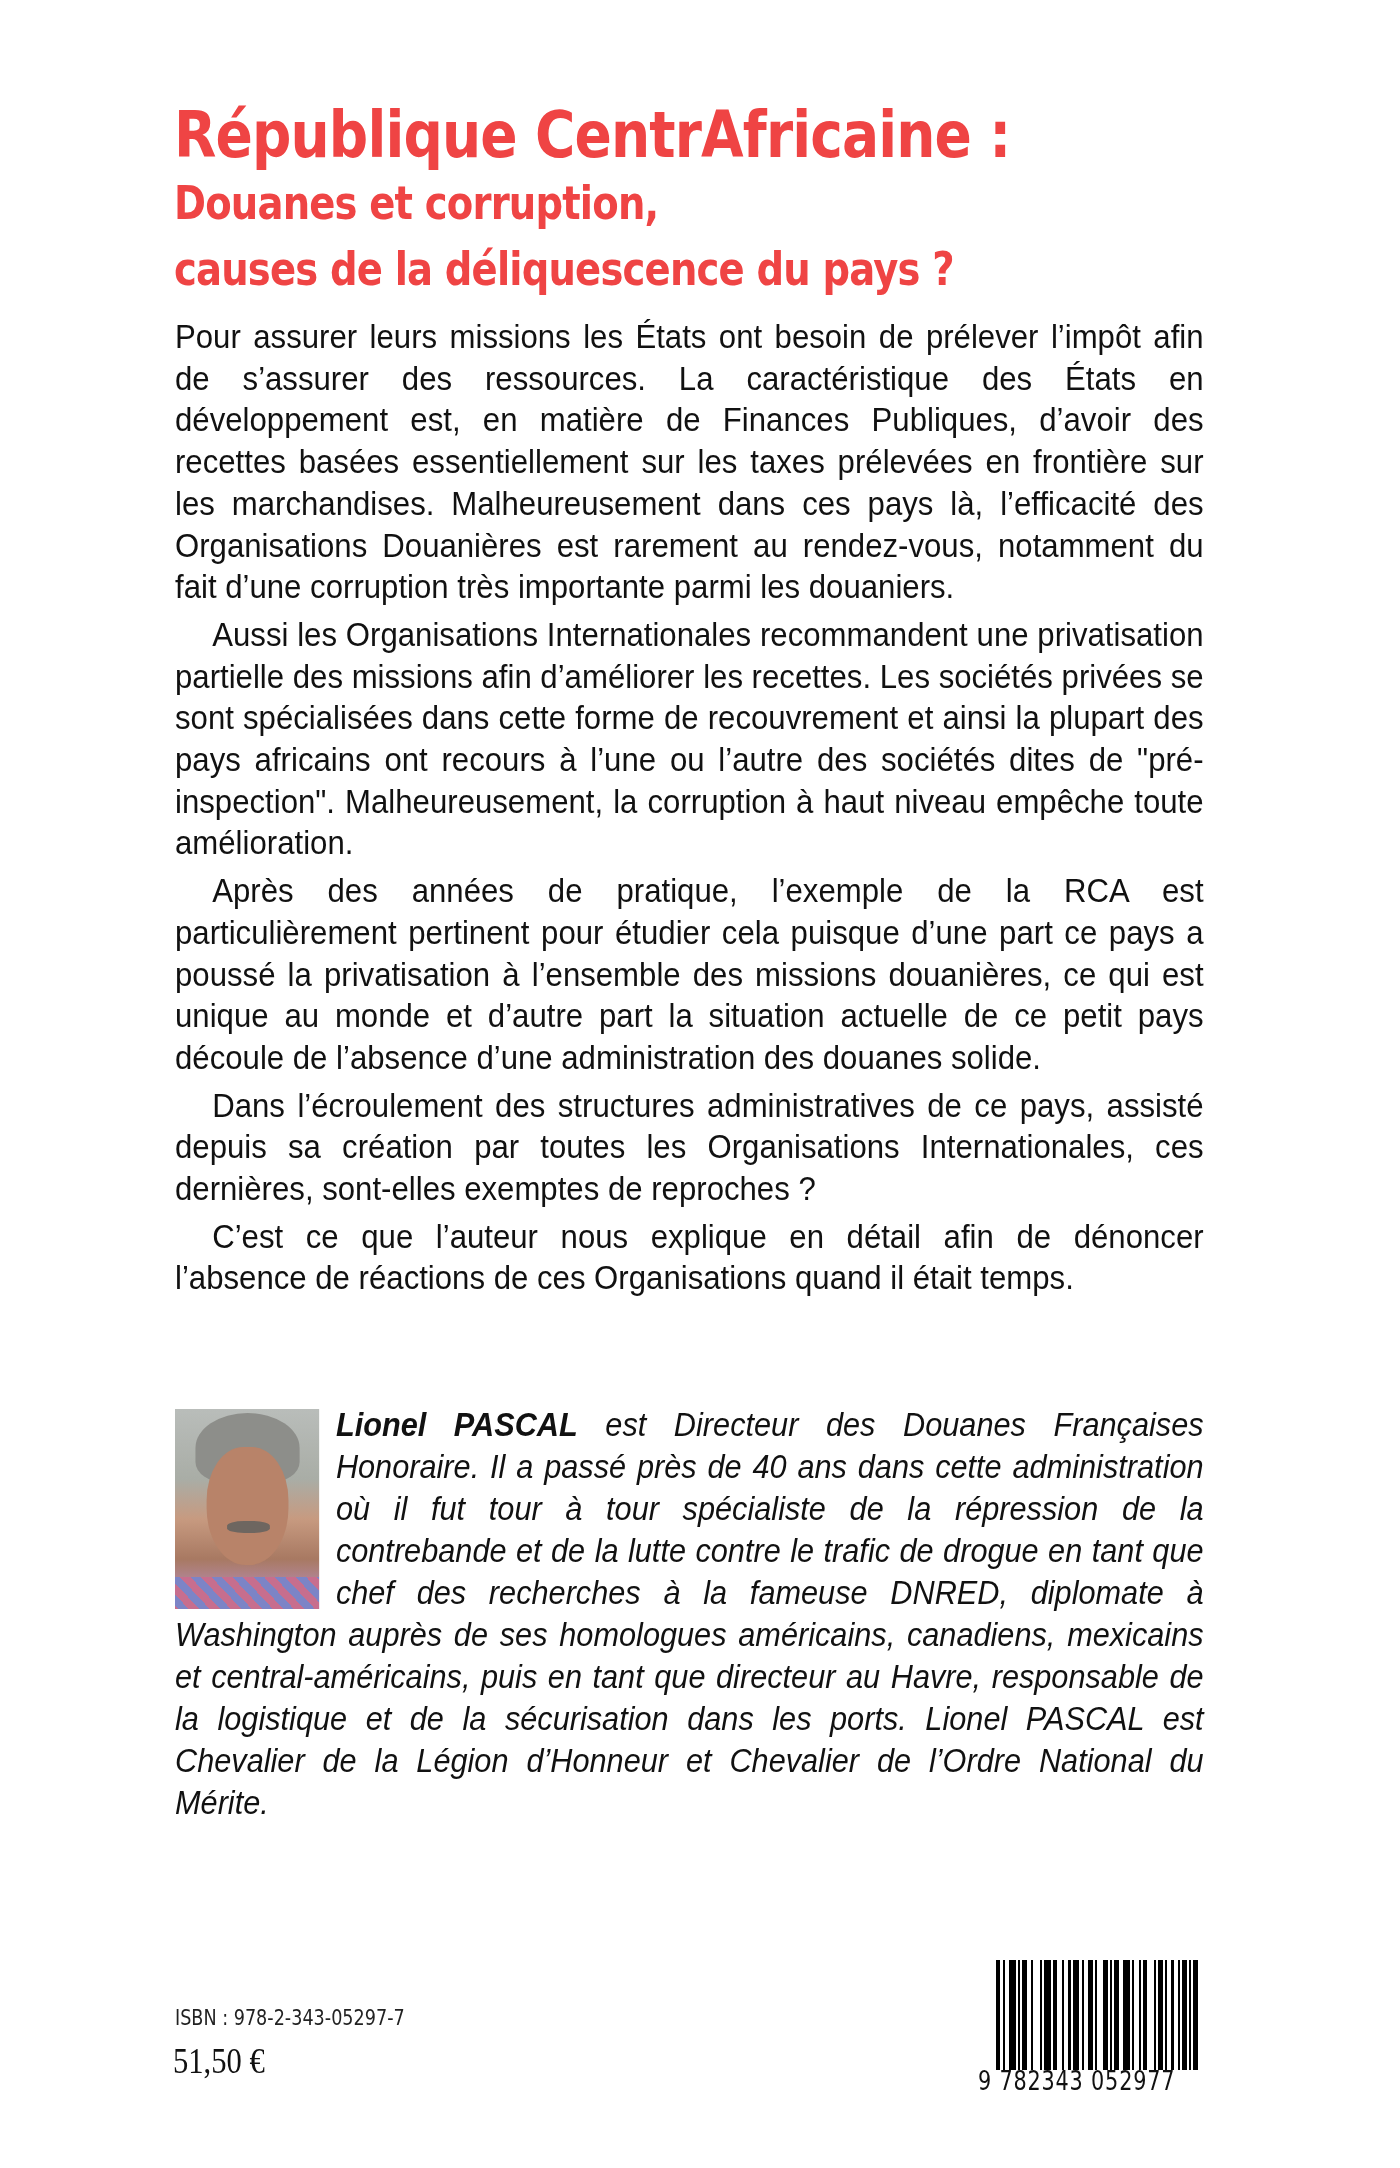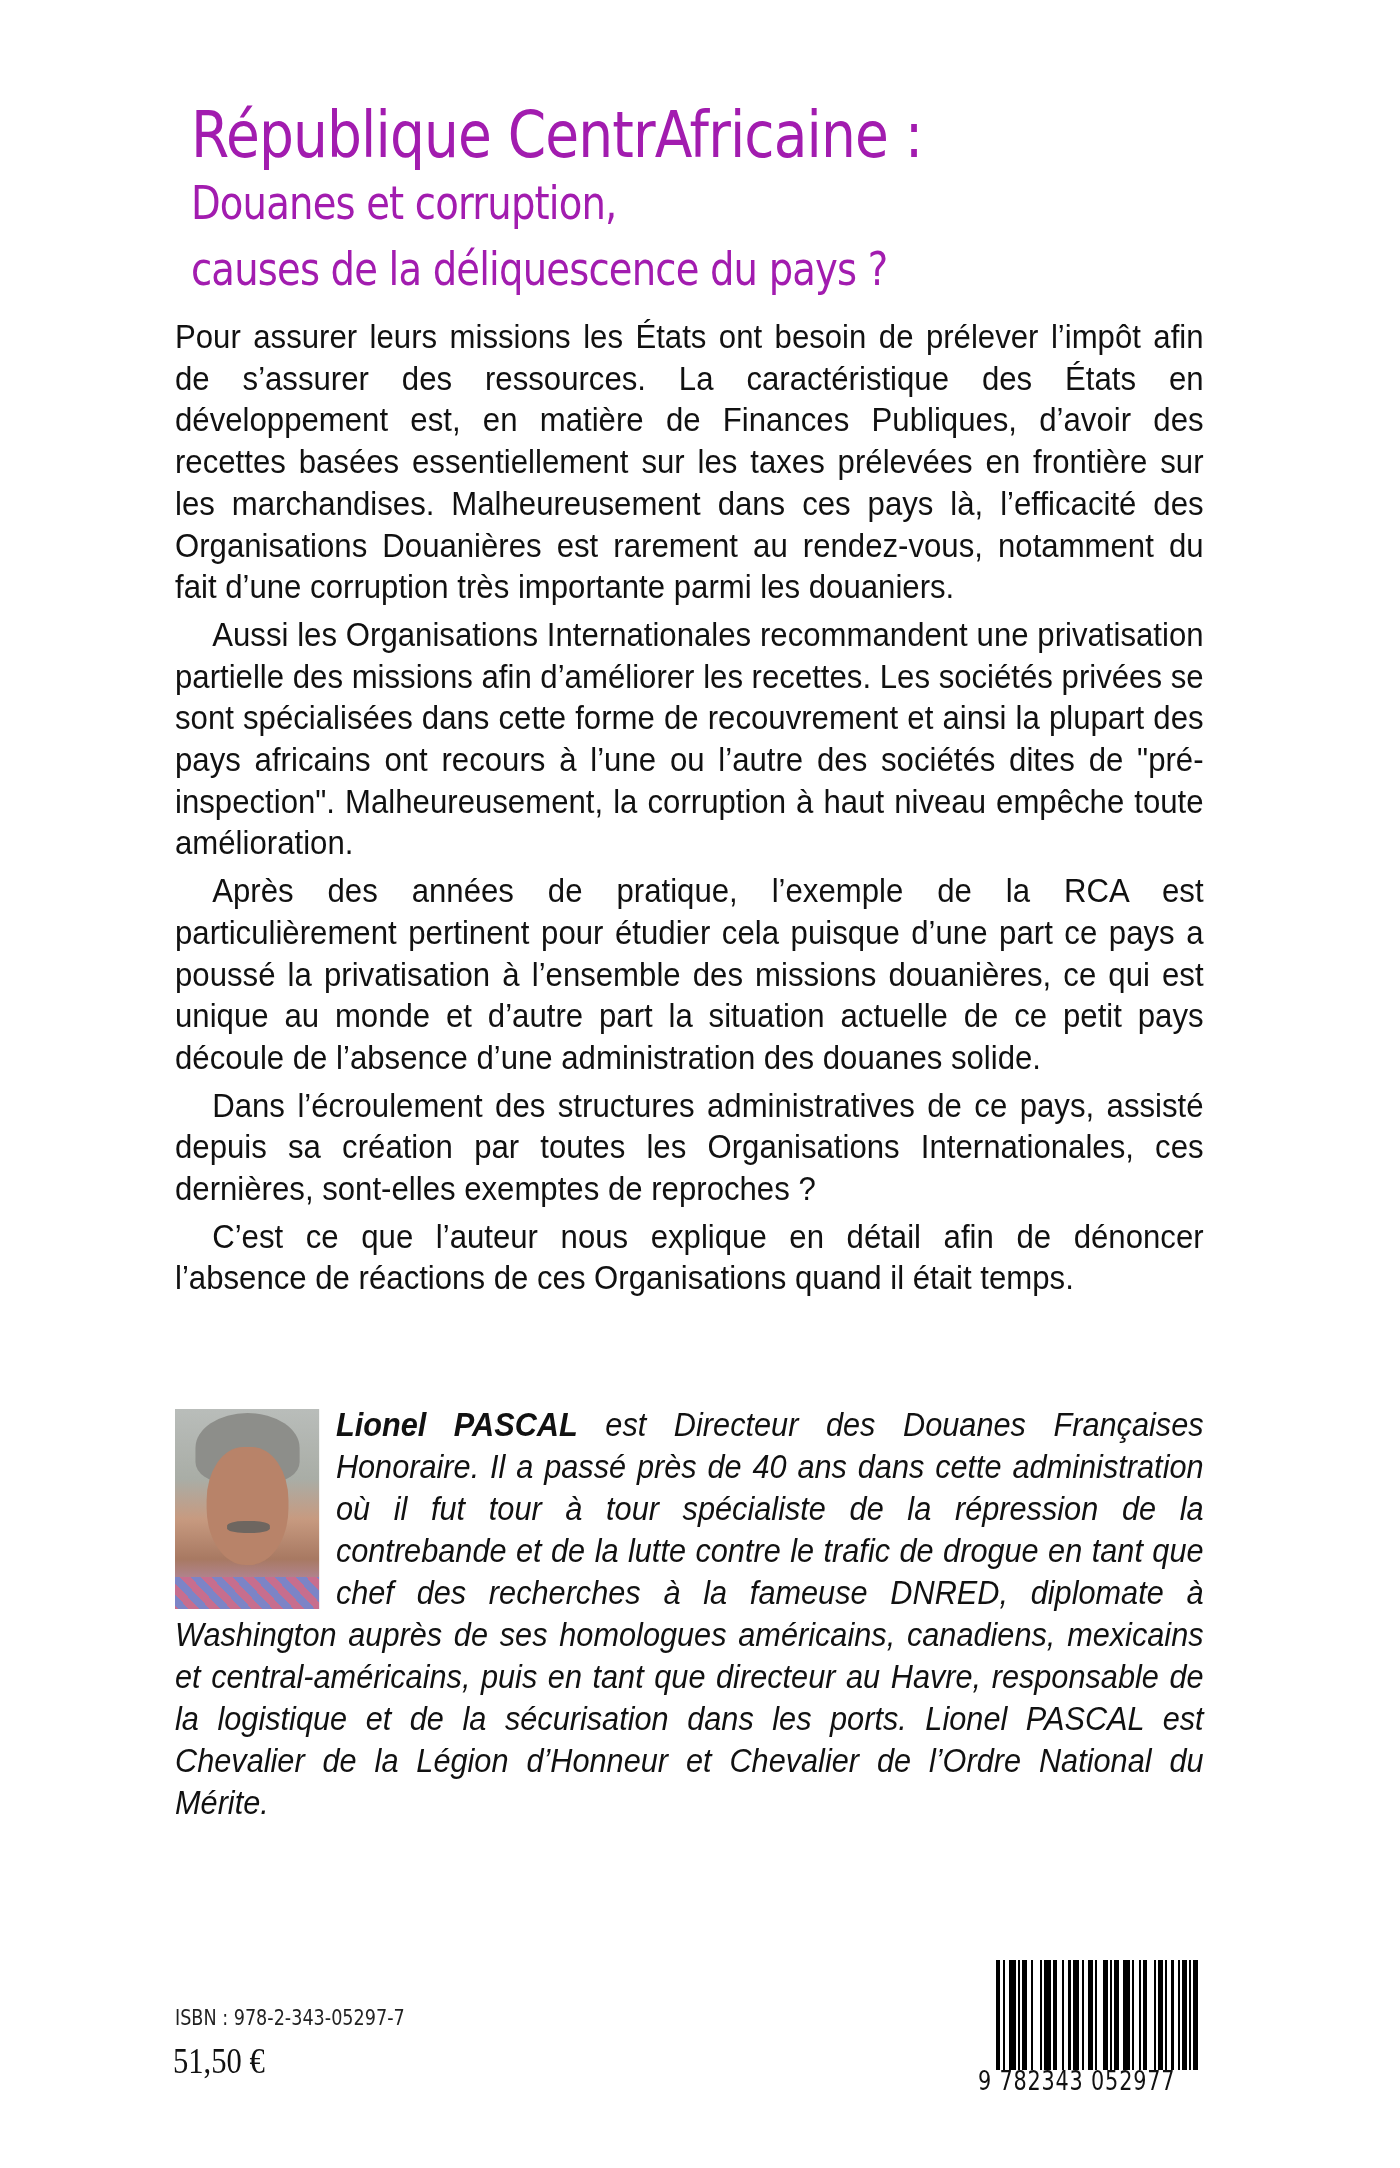--- a/index.html
+++ b/index.html
@@ -1,17 +1,17 @@
 <!DOCTYPE html>
 <html><head>
 <meta charset="utf-8">
 <style>
   html,body{margin:0;padding:0;background:#ffffff;}
   body{width:1400px;height:2168px;position:relative;overflow:hidden;font-family:"Liberation Sans",sans-serif;color:#111;}
-  .title{position:absolute;left:191px;top:100px;color:#a21caf;font-family:"DejaVu Sans",sans-serif;font-weight:normal;letter-spacing:-1px;}
+  .title{position:absolute;left:174px;top:100px;color:#ef4444;font-family:"DejaVu Sans",sans-serif;font-weight:bold;letter-spacing:-1px;}
   .t1{font-size:64px;line-height:70px;transform:scaleX(0.86);transform-origin:left top;white-space:nowrap;}
   .t2{font-size:47px;line-height:66px;transform:scaleX(0.82);transform-origin:left top;white-space:nowrap;}
   .body{position:absolute;left:175px;top:316px;width:1029px;font-size:33.5px;line-height:41.7px;text-align:justify;transform:scaleX(0.93);transform-origin:left top;width:1106px;}
   .body p{margin:0 0 6px 0;}
   .body p.indent{text-indent:40px;}
   .author{position:absolute;left:175px;top:1404px;width:1106px;font-size:33px;line-height:42px;text-align:justify;font-style:italic;transform:scaleX(0.93);transform-origin:left top;}
   .photo{float:left;width:155px;height:200px;margin:5px 18px 0 0;background:linear-gradient(180deg,#b9bdba 0%,#a9ada6 35%,#c79a80 55%,#a87962 75%,#b58aa8 90%,#7a7fb6 100%);position:relative;overflow:hidden;}
   .photo .hair{position:absolute;left:22px;top:4px;width:112px;height:70px;border-radius:50% 50% 30% 30%;background:#8d8e8a;}
   .photo .face{position:absolute;left:34px;top:38px;width:88px;height:118px;border-radius:45% 45% 48% 48%;background:#b88369;}
   .photo .mous{position:absolute;left:56px;top:112px;width:46px;height:12px;border-radius:40%;background:#6e6660;}

